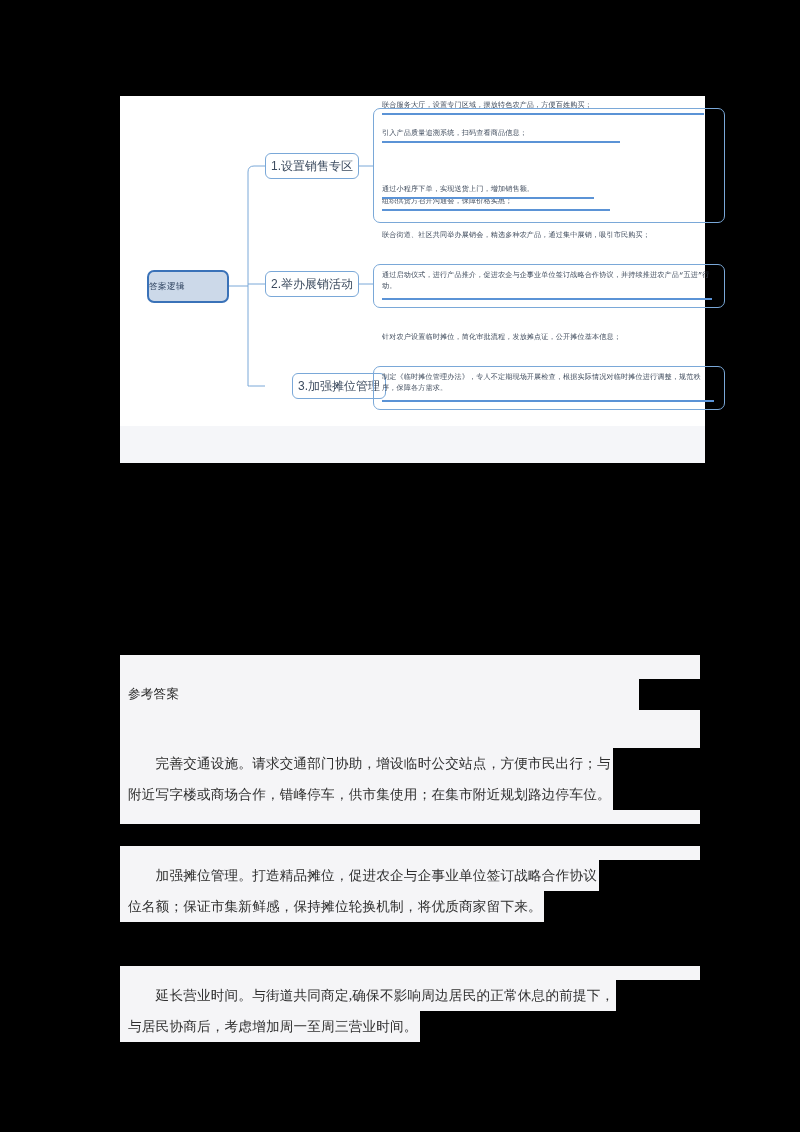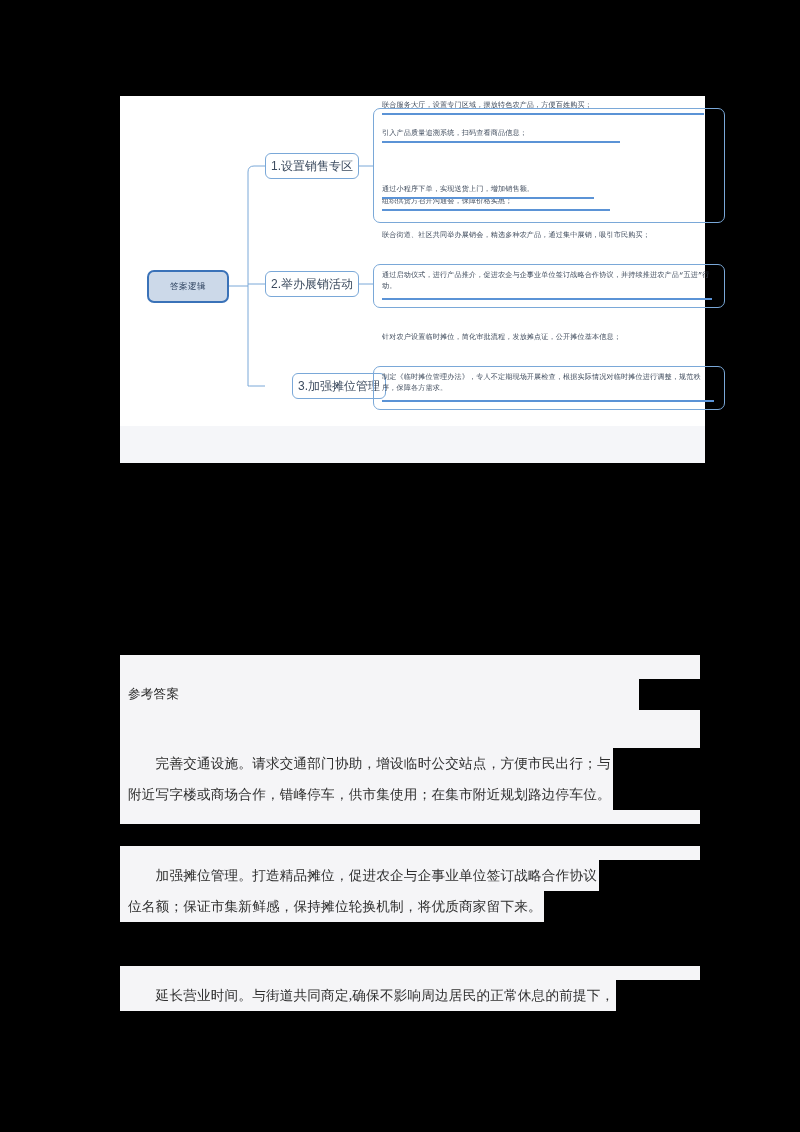--- a/index.html
+++ b/index.html
@@ -56,21 +56,21 @@
     left: 27px;
     top: 174px;
     width: 82px;
     height: 33px;
     border: 2px solid #3a72b8;
     border-radius: 7px;
     background: #ccd9e9;
     box-sizing: border-box;
     display: flex;
     align-items: center;
-    justify-content: center;
+    justify-content: flex-start;
   }
   .mm-root span {
     font-size: 8.5px;
     color: #2a3f5c;
     letter-spacing: .5px;
     font-family: "Liberation Sans", sans-serif;
   }
 
   
   .mm-branch {
@@ -267,15 +267,16 @@
     <span class="txt-line-wrap"><span class="txt-line">　　加强摊位管理。打造精品摊位，促进农企与企事业单位签订战略合作协议</span></span>
     <span class="txt-line-wrap"><span class="txt-line">位名额；保证市集新鲜感，保持摊位轮换机制，将优质商家留下来。</span></span>
   </div>
 
   <span class="gap-row"></span>
   <span class="gap-row"></span>
   <span class="pad-row-sm"></span>
 
   <div class="txt-block">
     <span class="txt-line-wrap"><span class="txt-line">　　延长营业时间。与街道共同商定,确保不影响周边居民的正常休息的前提下，</span></span>
+    <span class="txt-line-wrap"><span class="txt-line">与居民协商后，考虑增加周一至周三营业时间。</span></span>
   </div>
 
 </div>
 
 </body></html>

